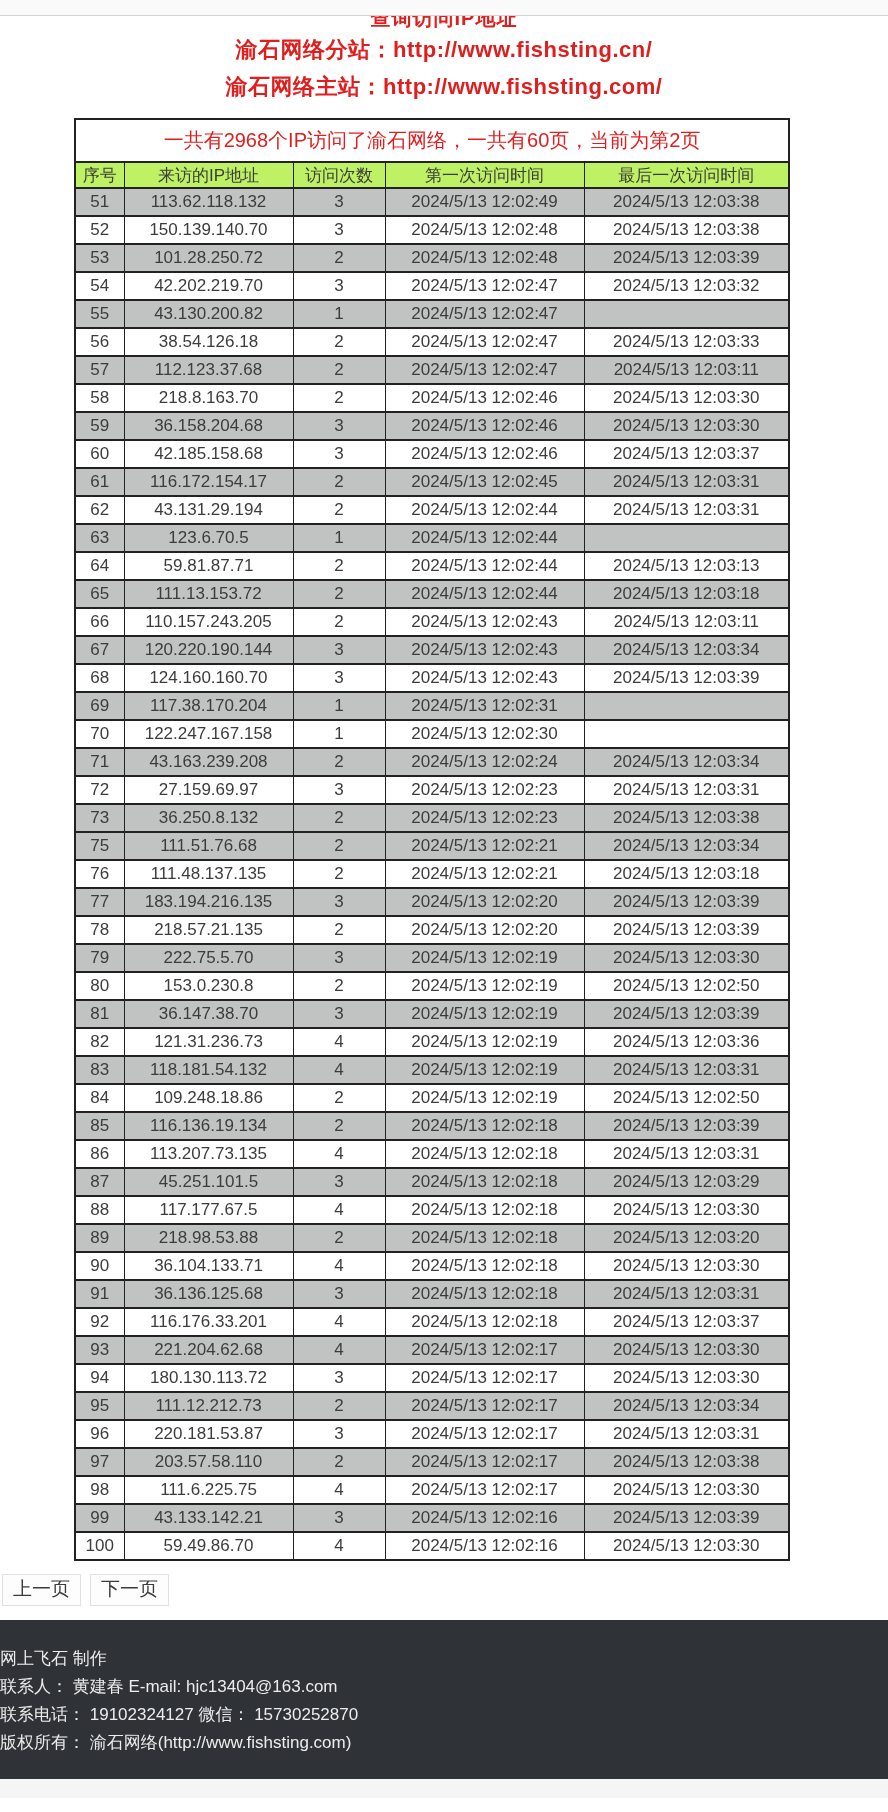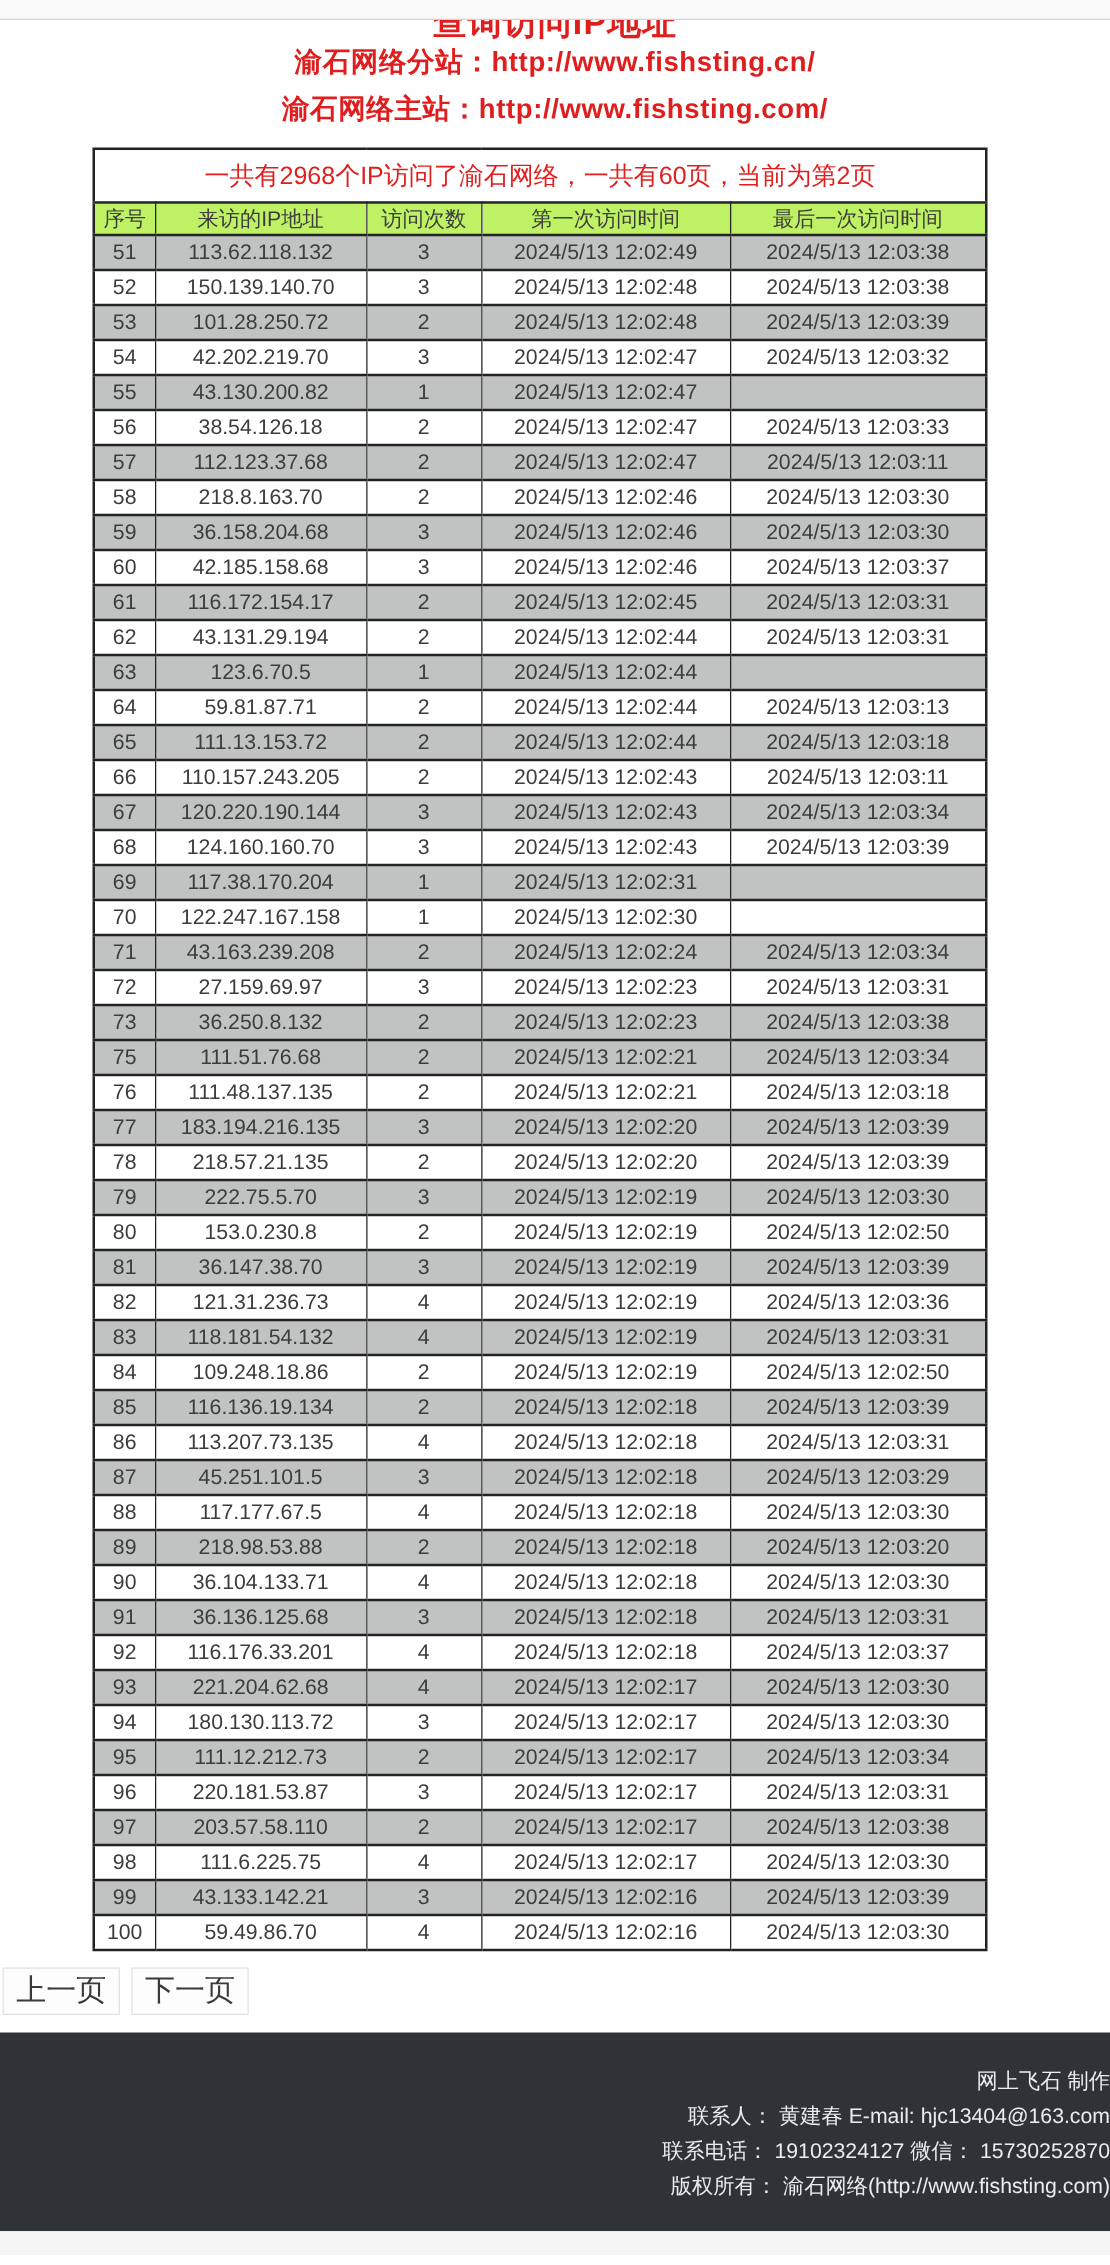--- a/index.html
+++ b/index.html
@@ -15,21 +15,21 @@
     height: 16px; background: #fafafa;
     border-bottom: 1px solid #d2d2d2;
   }
   .page-header {
     position: relative; z-index: 1;
     text-align: center;
     margin-top: -11px; 
     color: #e01e1e;
     font-weight: bold;
   }
-  .page-header .main-title { font-size: 27px; line-height: 26px; letter-spacing: 1px; }
+  .page-header .main-title { font-size: 20px; line-height: 26px; letter-spacing: 1px; }
   .page-header .site-line { font-size: 22px; line-height: 37px; letter-spacing: 0.5px; }
   .page-header a { color: #e01e1e; text-decoration: none; }
 
   table.visitor-table {
     margin: 13px 0 0 74px;
     width: 716px;
     border-collapse: collapse;
     table-layout: fixed;
     border: 2px solid #222222;
   }
@@ -56,21 +56,21 @@
   .visitor-table tbody td { height: 28px; }
   .visitor-table tbody tr.alt td { background: #c0c3c2; }
   col.c-idx   { width: 49px; }
   col.c-ip    { width: 169px; }
   col.c-count { width: 92px; }
   col.c-first { width: 199px; }
   col.c-last  { width: 205px; }
 
   .pagination {
     margin: 13px 0 0 2px;
-    font-size: 24px;
+    font-size: 19px;
     color: #3b3b3b;
     display: flex;
     align-items: center;
   }
   .page-btn {
     display: inline-block;
     border: 1px solid #e2e2e2;
     background: #fdfdfd;
     padding: 1px 10px 3px;
     margin-right: 9px;
@@ -81,21 +81,21 @@
   .page-btn.current {
     border-color: transparent;
     background: transparent;
     font-weight: bold;
     color: #222;
   }
   .site-footer {
     margin-top: 14px;
     background: #2f3338;
     color: #ececec;
-    text-align: right;
+    text-align: left;
     padding: 25px 0 22px;
     font-size: 17px;
     line-height: 28px;
   }
   .bottom-strip { height: 19px; background: #f5f5f5; }
 </style>
 </head>
 <body>
 
 <div class="top-bar"></div>

